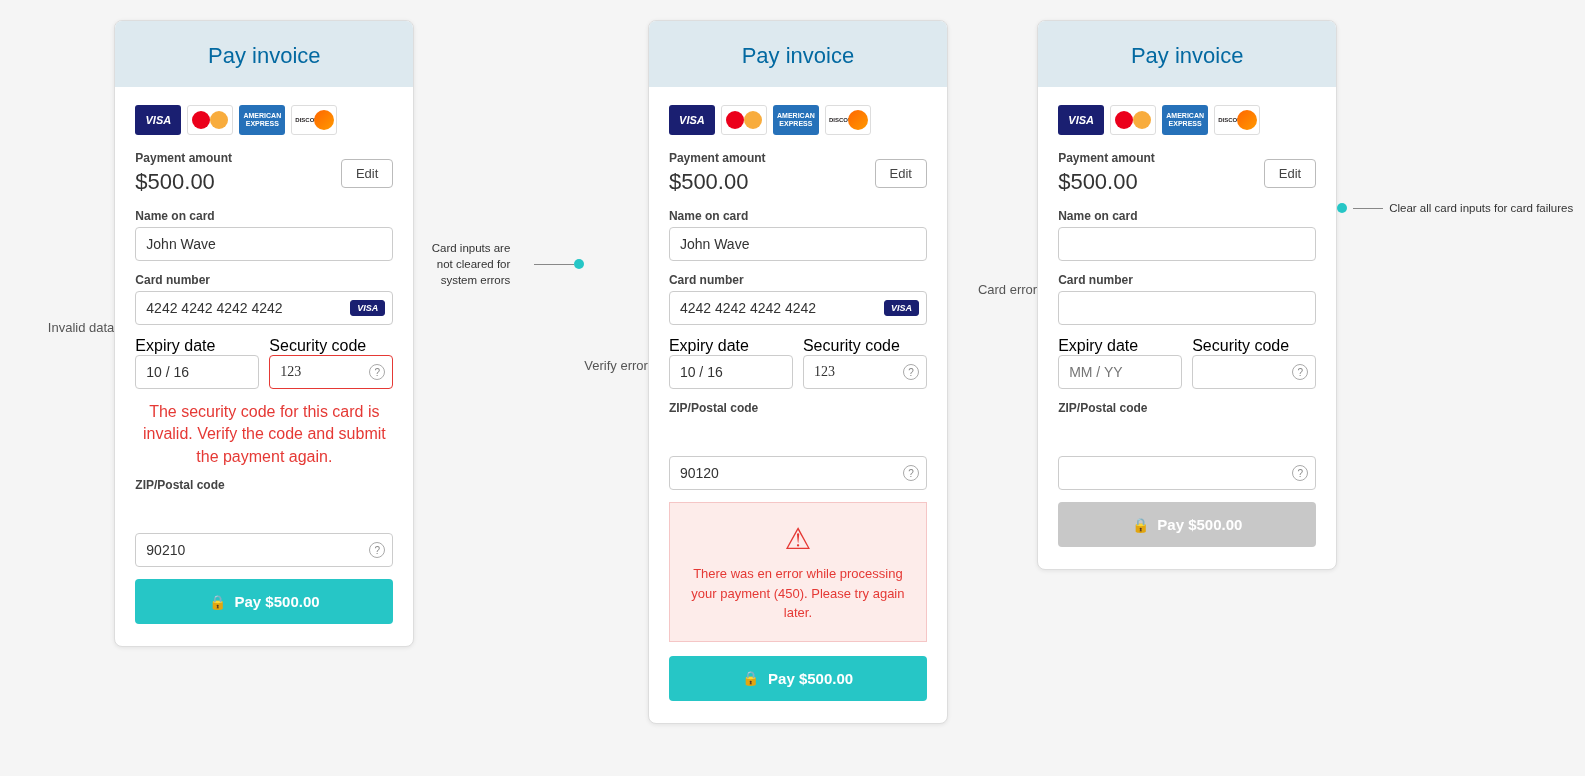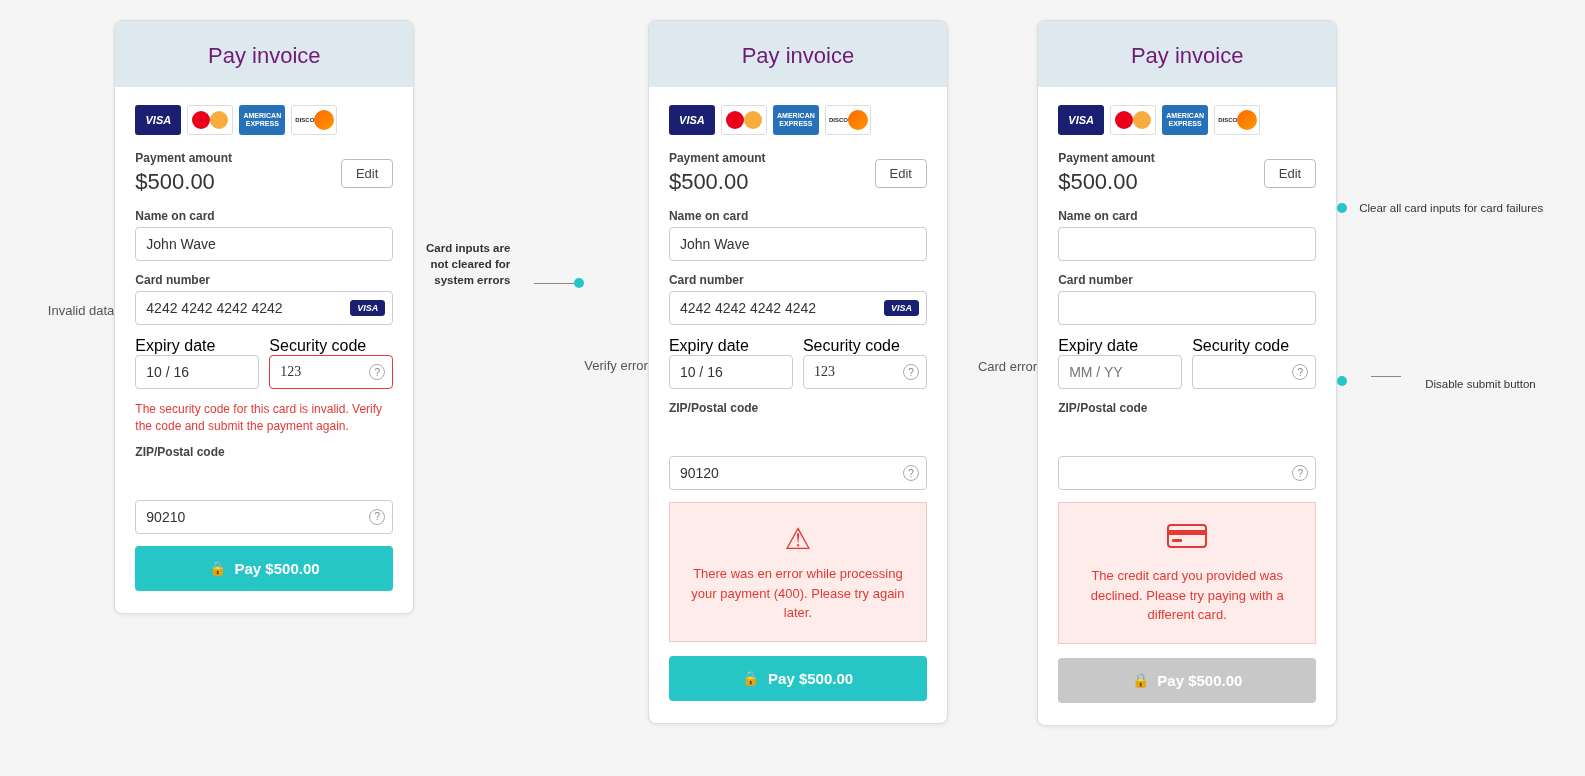--- a/index.html
+++ b/index.html
@@ -29,21 +29,21 @@
       box-shadow: 0 1px 4px rgba(0,0,0,0.08);
     }
     .pay-panel-header {
       background: #dde9ef;
       padding: 22px 20px 18px;
       text-align: center;
     }
     .pay-panel-header h2 {
       font-size: 22px;
       font-weight: 400;
-      color: #701a75;
+      color: #0369a1;
     }
     .pay-panel-body {
       padding: 18px 20px 22px;
     }
 
     
     .card-logos {
       display: flex;
       gap: 6px;
       margin-bottom: 16px;
@@ -270,23 +270,24 @@
       align-items: center;
       margin-top: 41px;
     }
     .zip-wrapper .text-input {
       padding-right: 30px;
     }
 
     
     .error-text {
       color: #e53935;
-      font-size: 12px;
+      font-size: 16px;
       line-height: 1.4;
       margin-bottom: 10px;
+      text-align: center;
     }
 
     
     .error-banner {
       background: #fdecea;
       border: 1px solid #f5c6c6;
       padding: 18px 16px;
       text-align: center;
       margin-bottom: 14px;
     }
@@ -419,21 +420,21 @@
 
         <button class="pay-btn">
           <span class="lock-icon">🔒</span>
           <span>Pay $500.00</span>
         </button>
       </div>
     </div>
   </div>
 
   <div style="display:flex; flex-direction:column; justify-content:flex-start; padding-top: 220px; width: 170px; flex-shrink:0;">
-    <div style="display:flex; align-items:flex-end; gap:24px;font-weight:bold;">
+    <div style="display:flex; align-items:center; gap:24px;">
       <span class="ann-text" style="text-align:right; white-space: normal; font-size:11.5px; color:#333; line-height:1.4;">Card inputs are not cleared for system errors</span>
       <div style="display:flex; align-items:center; gap:0;">
         <div style="width:40px; height:1px; background:#888;"></div>
         <div style="width:10px; height:10px; border-radius:50%; background:#26c6c6; flex-shrink:0;"></div>
       </div>
     </div>
   </div>
 
   <div class="col-wrap">
     <div class="scenario-label">Verify error</div>
@@ -493,21 +494,21 @@
         <div class="form-field">
           <label>ZIP/Postal code</label>
           <div class="zip-wrapper">
             <input class="text-input" type="text" value="90120" style="">
             <span class="help-icon">?</span>
           </div>
         </div>
 
         <div class="error-banner">
           <span class="error-banner-icon" style="color:#e53935; font-size:30px;">⚠</span>
-          <div class="error-banner-text">There was en error while processing your payment (400). Please try again later.</div>
+          <div class="error-banner-text">There was en error while processing your payment (450). Please try again later.</div>
         </div>
 
         <button class="pay-btn">
           <span class="lock-icon">🔒</span>
           <span>Pay $500.00</span>
         </button>
       </div>
     </div>
   </div>
 
@@ -569,40 +570,30 @@
         </div>
 
         <div class="form-field">
           <label>ZIP/Postal code</label>
           <div class="zip-wrapper">
             <input class="text-input" type="text" value="" style="">
             <span class="help-icon">?</span>
           </div>
         </div>
 
-        <div class="error-banner">
-          <span style="display:block; font-size:28px; color:#e53935; margin-bottom:8px;">
-            <svg width="40" height="30" viewBox="0 0 40 30" fill="none" xmlns="http://www.w3.org/2000/svg">
-              <rect x="1" y="4" width="38" height="22" rx="3" stroke="#e53935" stroke-width="2" fill="none"></rect>
-              <rect x="1" y="9" width="38" height="5" fill="#e53935"></rect>
-              <rect x="5" y="18" width="10" height="3" rx="1" fill="#e53935"></rect>
-            </svg>
-          </span>
-          <div class="error-banner-text">The credit card you provided was declined. Please try paying with a different card.</div>
-        </div>
 
         <button class="pay-btn disabled" disabled="">
           <span class="lock-icon">🔒</span>
           <span>Pay $500.00</span>
         </button>
       </div>
     </div>
   </div>
 
-  <div style="display:flex; flex-direction:column; justify-content:flex-start; padding-top: 180px; width: 200px; flex-shrink:0; gap:160px;">
+  <div style="display:flex; flex-direction:row; justify-content:flex-start; padding-top: 180px; width: 200px; flex-shrink:0; gap:160px;">
 
     <div style="display:flex; align-items:center; gap:6px;">
       <div style="width:10px; height:10px; border-radius:50%; background:#26c6c6; flex-shrink:0;"></div>
       <div style="width:30px; height:1px; background:#888;"></div>
       <span class="ann-text" style="font-size:11.5px; color:#333; line-height:1.4;">Clear all card inputs for card failures</span>
     </div>
 
     <div style="display:flex; align-items:flex-start; gap:24px;">
       <div style="width:10px; height:10px; border-radius:50%; background:#26c6c6; flex-shrink:0;"></div>
       <div style="width:30px; height:1px; background:#888;"></div>

